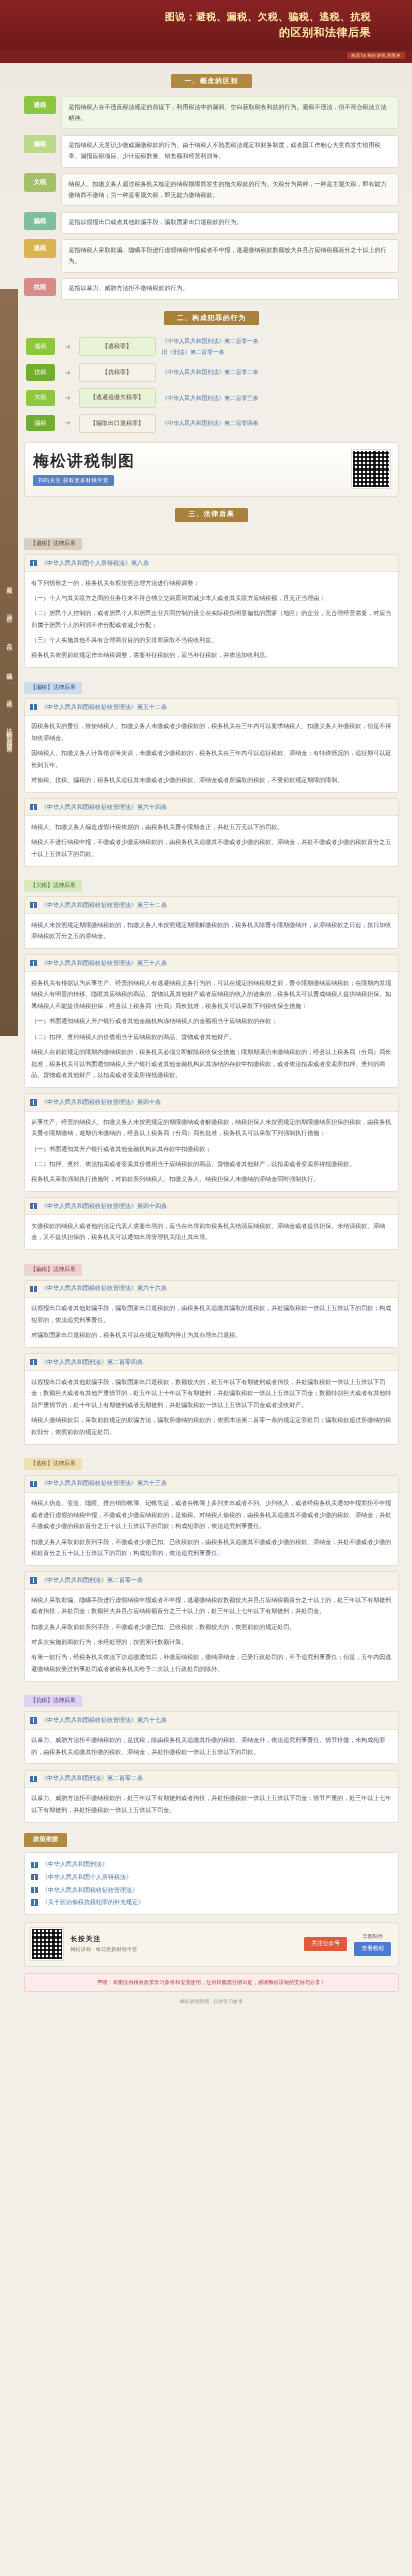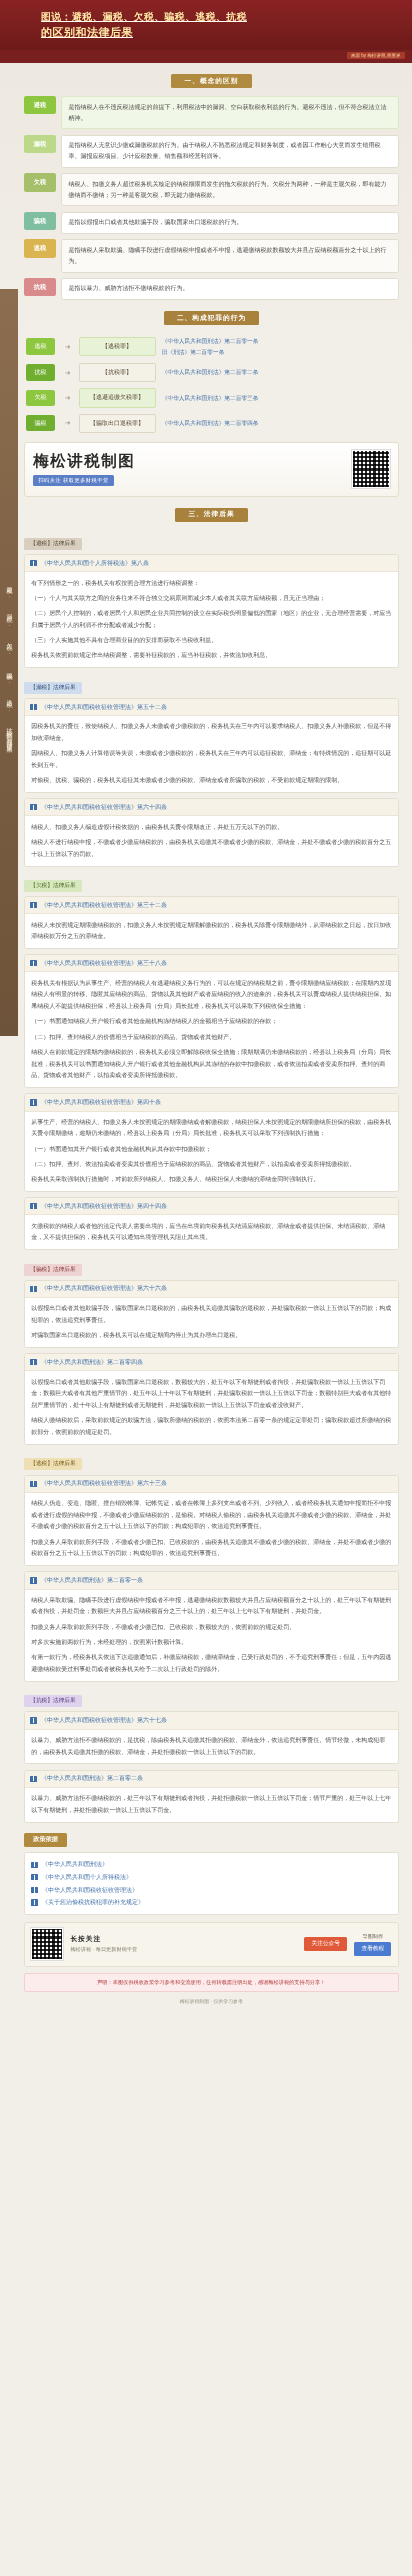--- a/index.html
+++ b/index.html
@@ -15,23 +15,22 @@
     width: 412px;
     min-height: 3447px;
     background: linear-gradient(180deg,#ece7de 0%, #f2efe8 10%, #f2efe8 92%, #e9e4da 100%);
     overflow: hidden;
   }
   
   .header {
     background: #7a1f1f;
     background: linear-gradient(180deg,#8a2323 0%, #6d1a1a 100%);
     padding: 9.3px 41px 8.2px 41px;
-    text-align: left;
+    text-align: right;
     color: #fff;
-    text-decoration: underline;
   }
   .header .title {
     font-size: 9.8px;
     font-weight: bold;
     line-height: 1.55;
     letter-spacing: 0.5px;
     color: #ffe9a8;
   }
   .header .sub {
     font-size: 11px;

